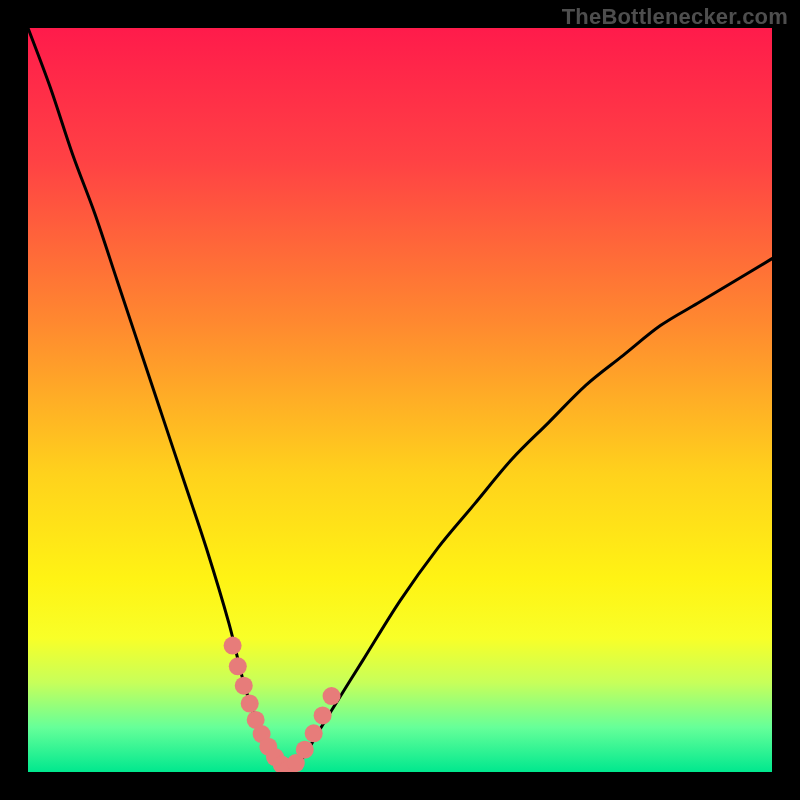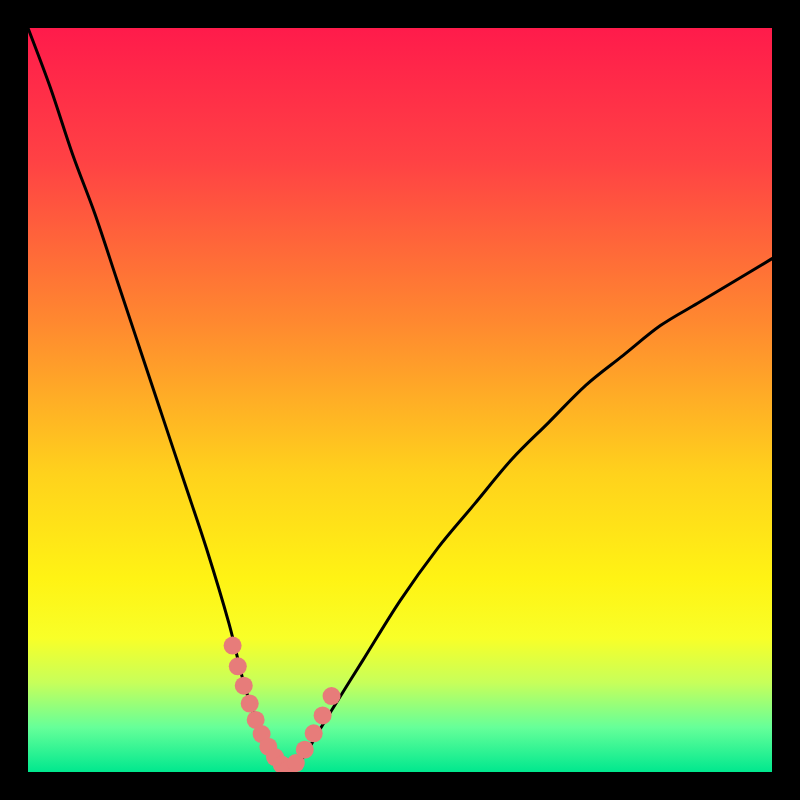--- a/index.html
+++ b/index.html
@@ -34,20 +34,21 @@
     font-size: 22px;
     font-weight: 600;
     letter-spacing: 0.2px;
   }
   svg { display: block; }
 </style>
 </head>
 <body>
 
 <div class="frame">
+  <div class="watermark">TheBottlenecker.com</div>
 
   <div class="plot">
     <svg id="chart-svg" viewBox="0 0 744 744" width="744" height="744">
       <defs>
         <linearGradient id="bg-grad" x1="0" y1="0" x2="0" y2="1">
             <stop offset="0%" stop-color="#ff1b4b"></stop>
             <stop offset="18%" stop-color="#ff4244"></stop>
             <stop offset="40%" stop-color="#ff8a2f"></stop>
             <stop offset="60%" stop-color="#ffd21c"></stop>
             <stop offset="74%" stop-color="#fff314"></stop>

